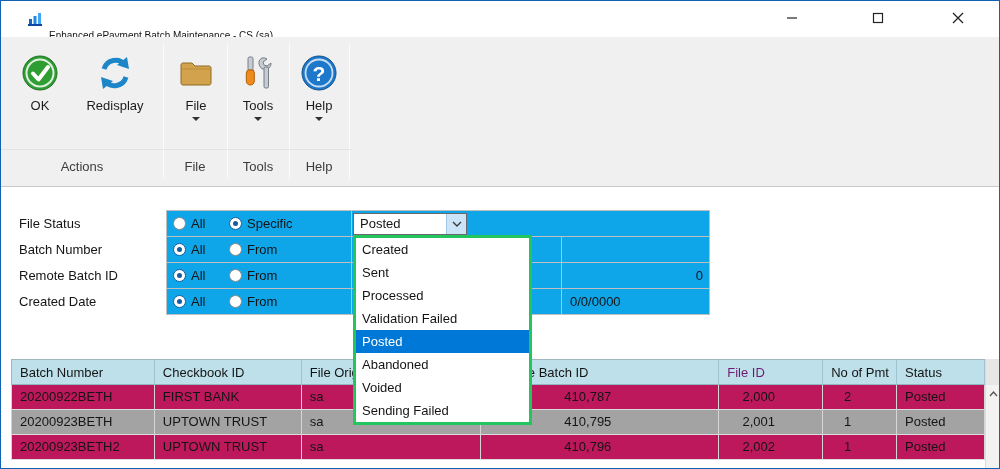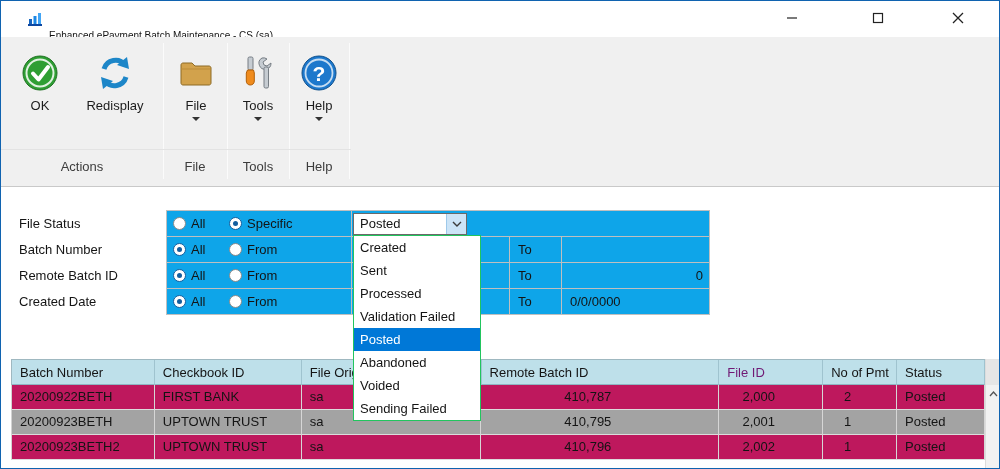--- a/index.html
+++ b/index.html
@@ -41,22 +41,22 @@
   .fval-left { line-height:25px; padding-left:8px; }
 
   
   .combo { position:absolute; left:352px; top:212px; width:114px; height:22px; background:#fff;
            border:1px solid #6a6a6a; z-index:10; }
   .combo-val { position:absolute; left:6px; top:0; line-height:20px; }
   .combo-btn { position:absolute; right:0; top:0; bottom:0; width:20px; background:#cce4f7;
            border-left:1px solid #9ec9ea; display:flex; align-items:center; justify-content:center; }
 
   
-  .ddlist { position:absolute; left:352px; top:234px; width:128px; background:#fff;
-            border:1px solid #22c55e; z-index:40; }
+  .ddlist { position:absolute; left:352px; top:234px; width:179px; background:#fff;
+            border:3px solid #22c55e; z-index:40; }
   .dditem { height:23px; line-height:23px; padding-left:6px; white-space:nowrap; }
   .dditem.sel { background:#0078d7; color:#ffffff; }
 
   
   .table { position:absolute; left:10px; top:358px; width:974px; }
   .thead { display:flex; height:26px; background:#bee0ea; border-top:1px solid #9fb8c0; border-left:1px solid #9fb8c0; }
   .th { line-height:25px; padding-left:8px; border-right:1px solid #9fc3cf; border-bottom:1px solid #8fb5c2;
         white-space:nowrap; overflow:hidden; }
   .trow { display:flex; height:25px; border-left:1px solid #d2d2d2; background:#be185d; }
   .trow.alt { background:#a3a3a3; }

